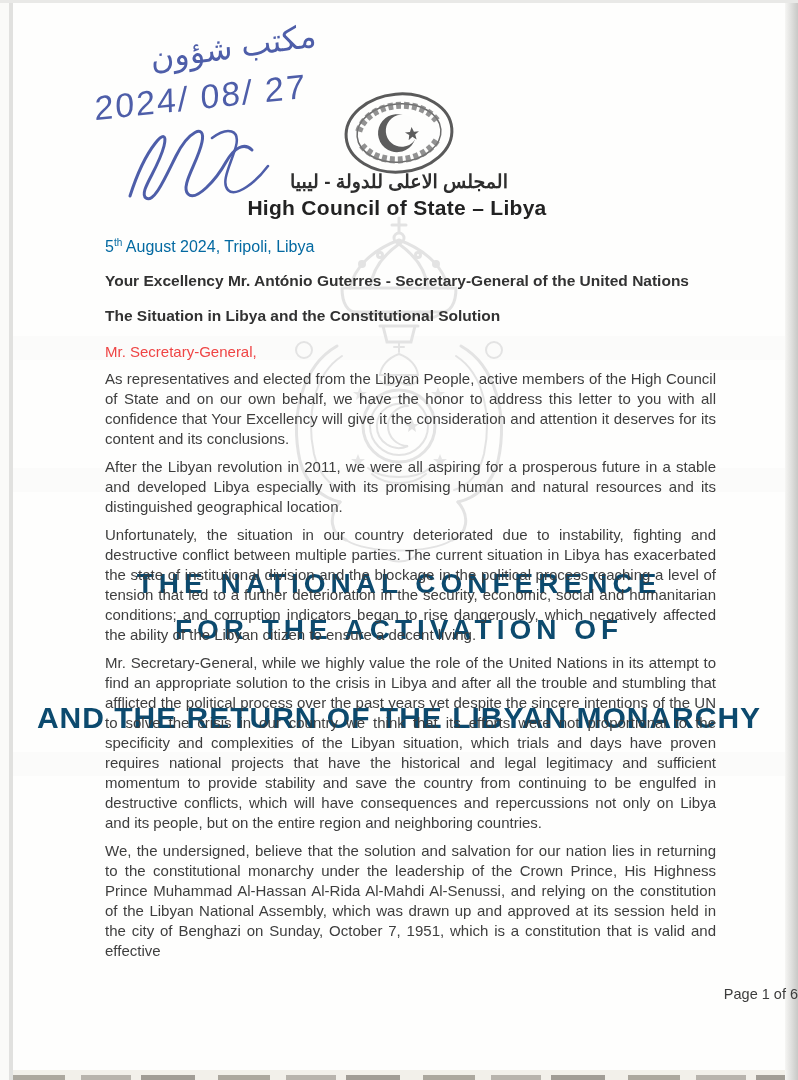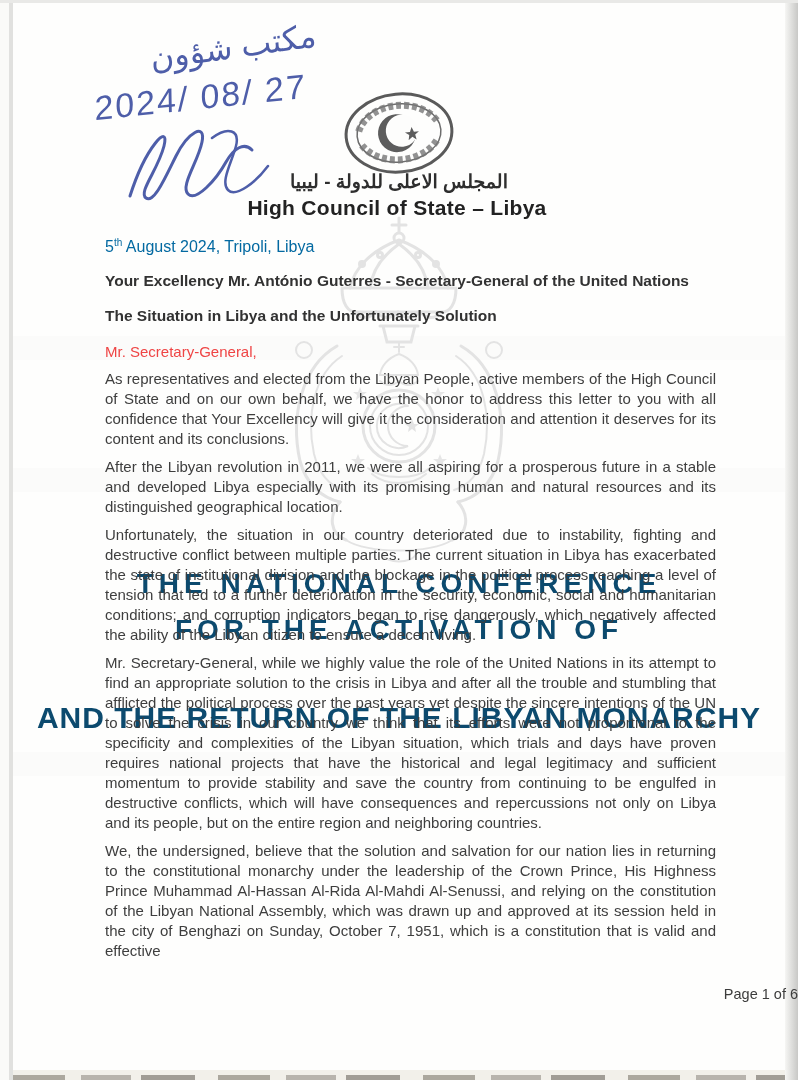--- a/index.html
+++ b/index.html
@@ -114,21 +114,21 @@
     <circle cx="59" cy="41" r="16" fill="#fdfdfc"></circle>
     <polygon points="69,38 71,43 76,43 72,46 73,51 69,48 65,51 66,46 62,43 67,43" fill="#5d5d5d"></polygon>
   </svg>
 
   <div class="title-ar">المجلس الاعلى للدولة - ليبيا</div>
   <div class="title-en">High Council of State – Libya</div>
 
   <div class="content">
     <p class="date-line"><span>5</span><sup>th</sup><span> August 2024, Tripoli, Libya</span></p>
     <p class="addressee">Your Excellency Mr. António Guterres - Secretary-General of the United Nations</p>
-    <p class="subject">The Situation in Libya and the Unfortunately Solution</p>
+    <p class="subject">The Situation in Libya and the Constitutional Solution</p>
     <p class="salutation">Mr. Secretary-General,</p>
     <p class="para">As representatives and elected from the Libyan People, active members of the High Council of State and on our own behalf, we have the honor to address this letter to you with all confidence that Your Excellency will give it the consideration and attention it deserves for its content and its conclusions.</p>
     <p class="para">After the Libyan revolution in 2011, we were all aspiring for a prosperous future in a stable and developed Libya especially with its promising human and natural resources and its distinguished geographical location.</p>
     <p class="para">Unfortunately, the situation in our country deteriorated due to instability, fighting and destructive conflict between multiple parties. The current situation in Libya has exacerbated the state of institutional division and the blockage in the political process reaching a level of tension that led to a further deterioration in the security, economic, social and humanitarian conditions; and corruption indicators began to rise dangerously, which negatively affected the ability of the Libyan citizen to ensure a decent living.</p>
     <p class="para">Mr. Secretary-General, while we highly value the role of the United Nations in its attempt to find an appropriate solution to the crisis in Libya and after all the trouble and stumbling that afflicted the political process over the past years yet despite the sincere intentions of the UN to solve the crisis in our country we think that its efforts were not proportional to the specificity and complexities of the Libyan situation, which trials and days have proven requires national projects that have the historical and legal legitimacy and sufficient momentum to provide stability and save the country from continuing to be engulfed in destructive conflicts, which will have consequences and repercussions not only on Libya and its people, but on the entire region and neighboring countries.</p>
     <p class="para">We, the undersigned, believe that the solution and salvation for our nation lies in returning to the constitutional monarchy under the leadership of the Crown Prince, His Highness Prince Muhammad Al-Hassan Al-Rida Al-Mahdi Al-Senussi, and relying on the constitution of the Libyan National Assembly, which was drawn up and approved at its session held in the city of Benghazi on Sunday, October 7, 1951, which is a constitution that is valid and effective</p>
   </div>
 
   <div class="footer">Page 1 of 6</div>
 

